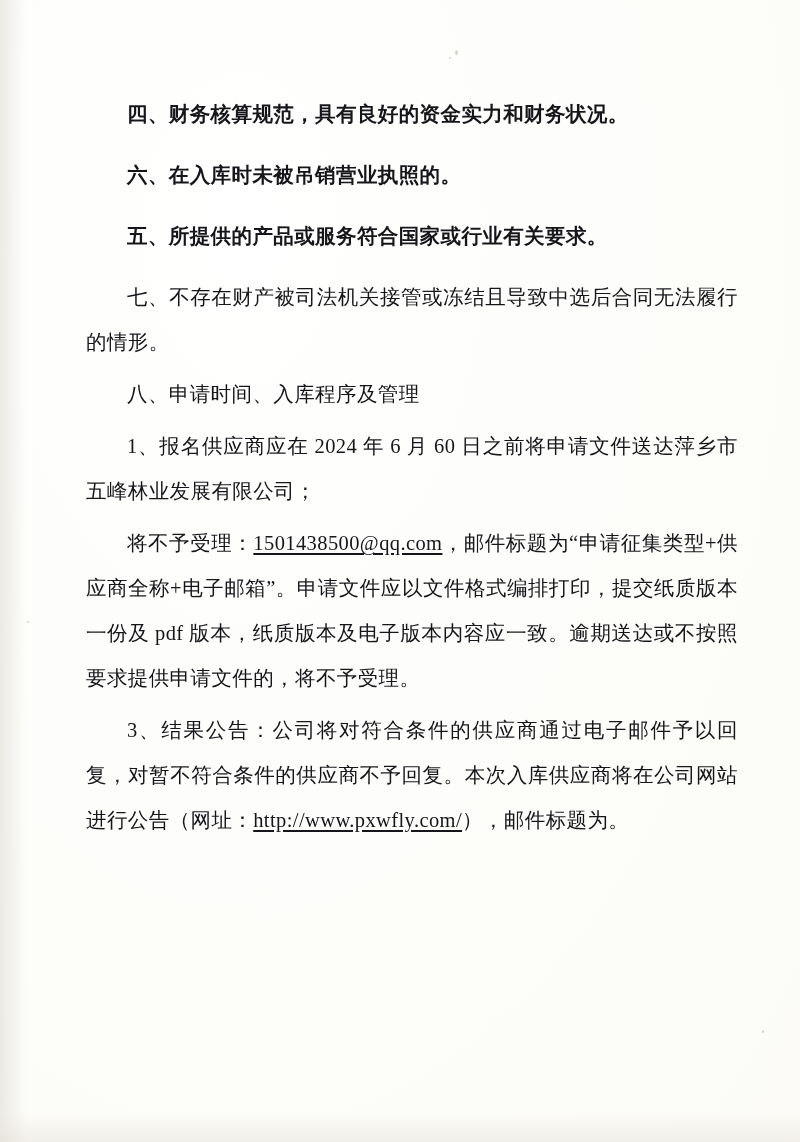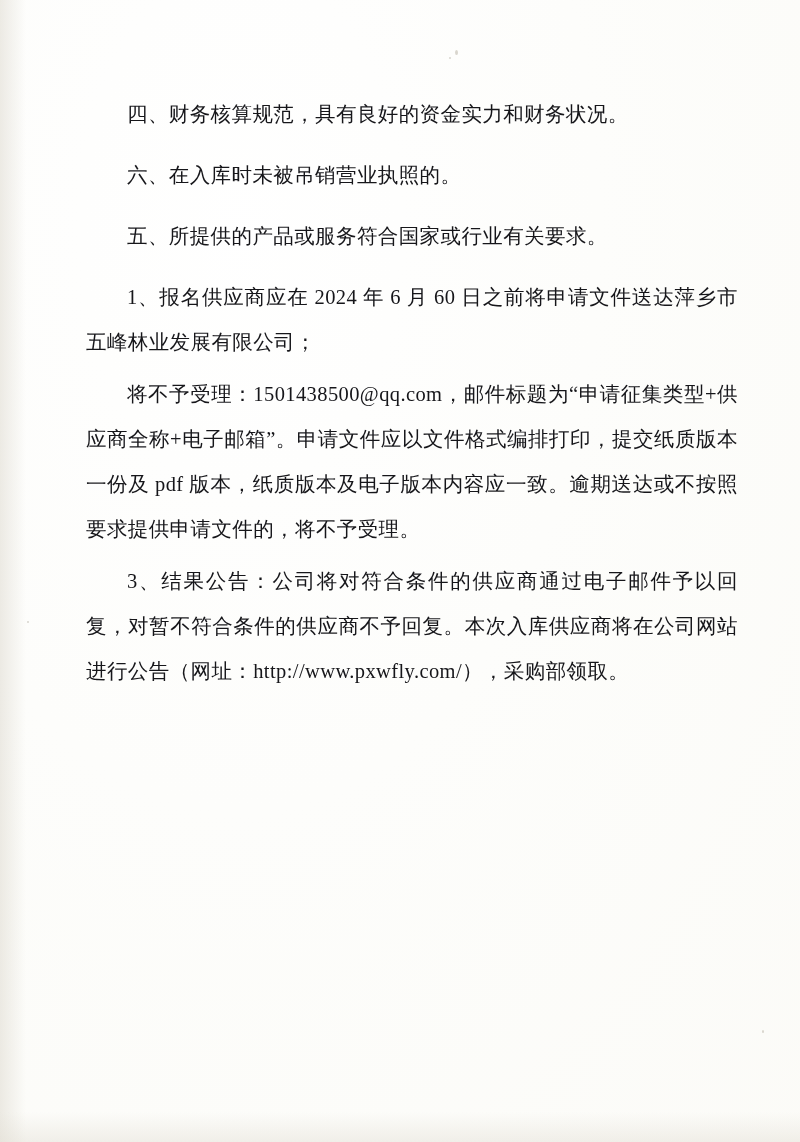--- a/index.html
+++ b/index.html
@@ -44,22 +44,24 @@
     text-justify: inter-ideograph;
   }
   .para.indent {
     text-indent: 41px;
   }
   .para.tight {
     margin-bottom: 7px;
   }
   .para.loose {
     margin-bottom: 16px;
+    font-weight: bold;
   }
   .link-underline {
+    text-decoration: underline;
     text-underline-offset: 3px;
   }
   .mono-ish {
     font-family: "Liberation Serif", "DejaVu Serif", serif;
   }
   .speck {
     position: absolute;
     background: #b9b4a8;
     border-radius: 50%;
     opacity: 0.55;
@@ -89,34 +91,36 @@
   <div class="speck" style="left:762px; top:1030px; width:2px; height:3px;"></div>
 
   <div class="doc-body">
 
     <p class="para indent loose">四、财务核算规范，具有良好的资金实力和财务状况。</p>
 
     <p class="para indent loose">六、在入库时未被吊销营业执照的。</p>
 
     <p class="para indent loose">五、所提供的产品或服务符合国家或行业有关要求。</p>
 
+    <p class="para indent tight">七、不存在财产被司法机关接管或冻结且导致中选后合同无法履行的情形。</p>
 
 
+    <p class="para indent tight">八、申请时间、入库程序及管理</p>
 
     <p class="para indent tight">1、报名供应商应在 2024 年 6 月 60 日之前将申请文件送达萍乡市五峰林业发展有限公司；</p>
 
 
 
 
     <p class="para indent tight">
       <span>将不予受理：</span><span class="link-underline mono-ish">1501438500@qq.com</span><span>，邮件标题为“申请征集类型+供应商全称+电子邮箱”。申请文件应以文件格式编排打印，提交纸质版本一份及 pdf 版本，纸质版本及电子版本内容应一致。逾期送达或不按照要求提供申请文件的，将不予受理。</span>
     </p>
 
 
     <p class="para indent tight">
-      <span>3、结果公告：公司将对符合条件的供应商通过电子邮件予以回复，对暂不符合条件的供应商不予回复。本次入库供应商将在公司网站进行公告（网址：</span><span class="link-underline mono-ish">http://www.pxwfly.com/</span><span>），采购部领取。</span>
+      <span>3、结果公告：公司将对符合条件的供应商通过电子邮件予以回复，对暂不符合条件的供应商不予回复。本次入库供应商将在公司网站进行公告（网址：</span><span class="link-underline mono-ish">http://www.pxwfly.com/</span><span>），邮件标题为。</span>
     </p>
 
   </div>
 
   <div class="edge-shade-left"></div>
   <div class="edge-shade-bottom"></div>
 </div>
 
 </body></html>

